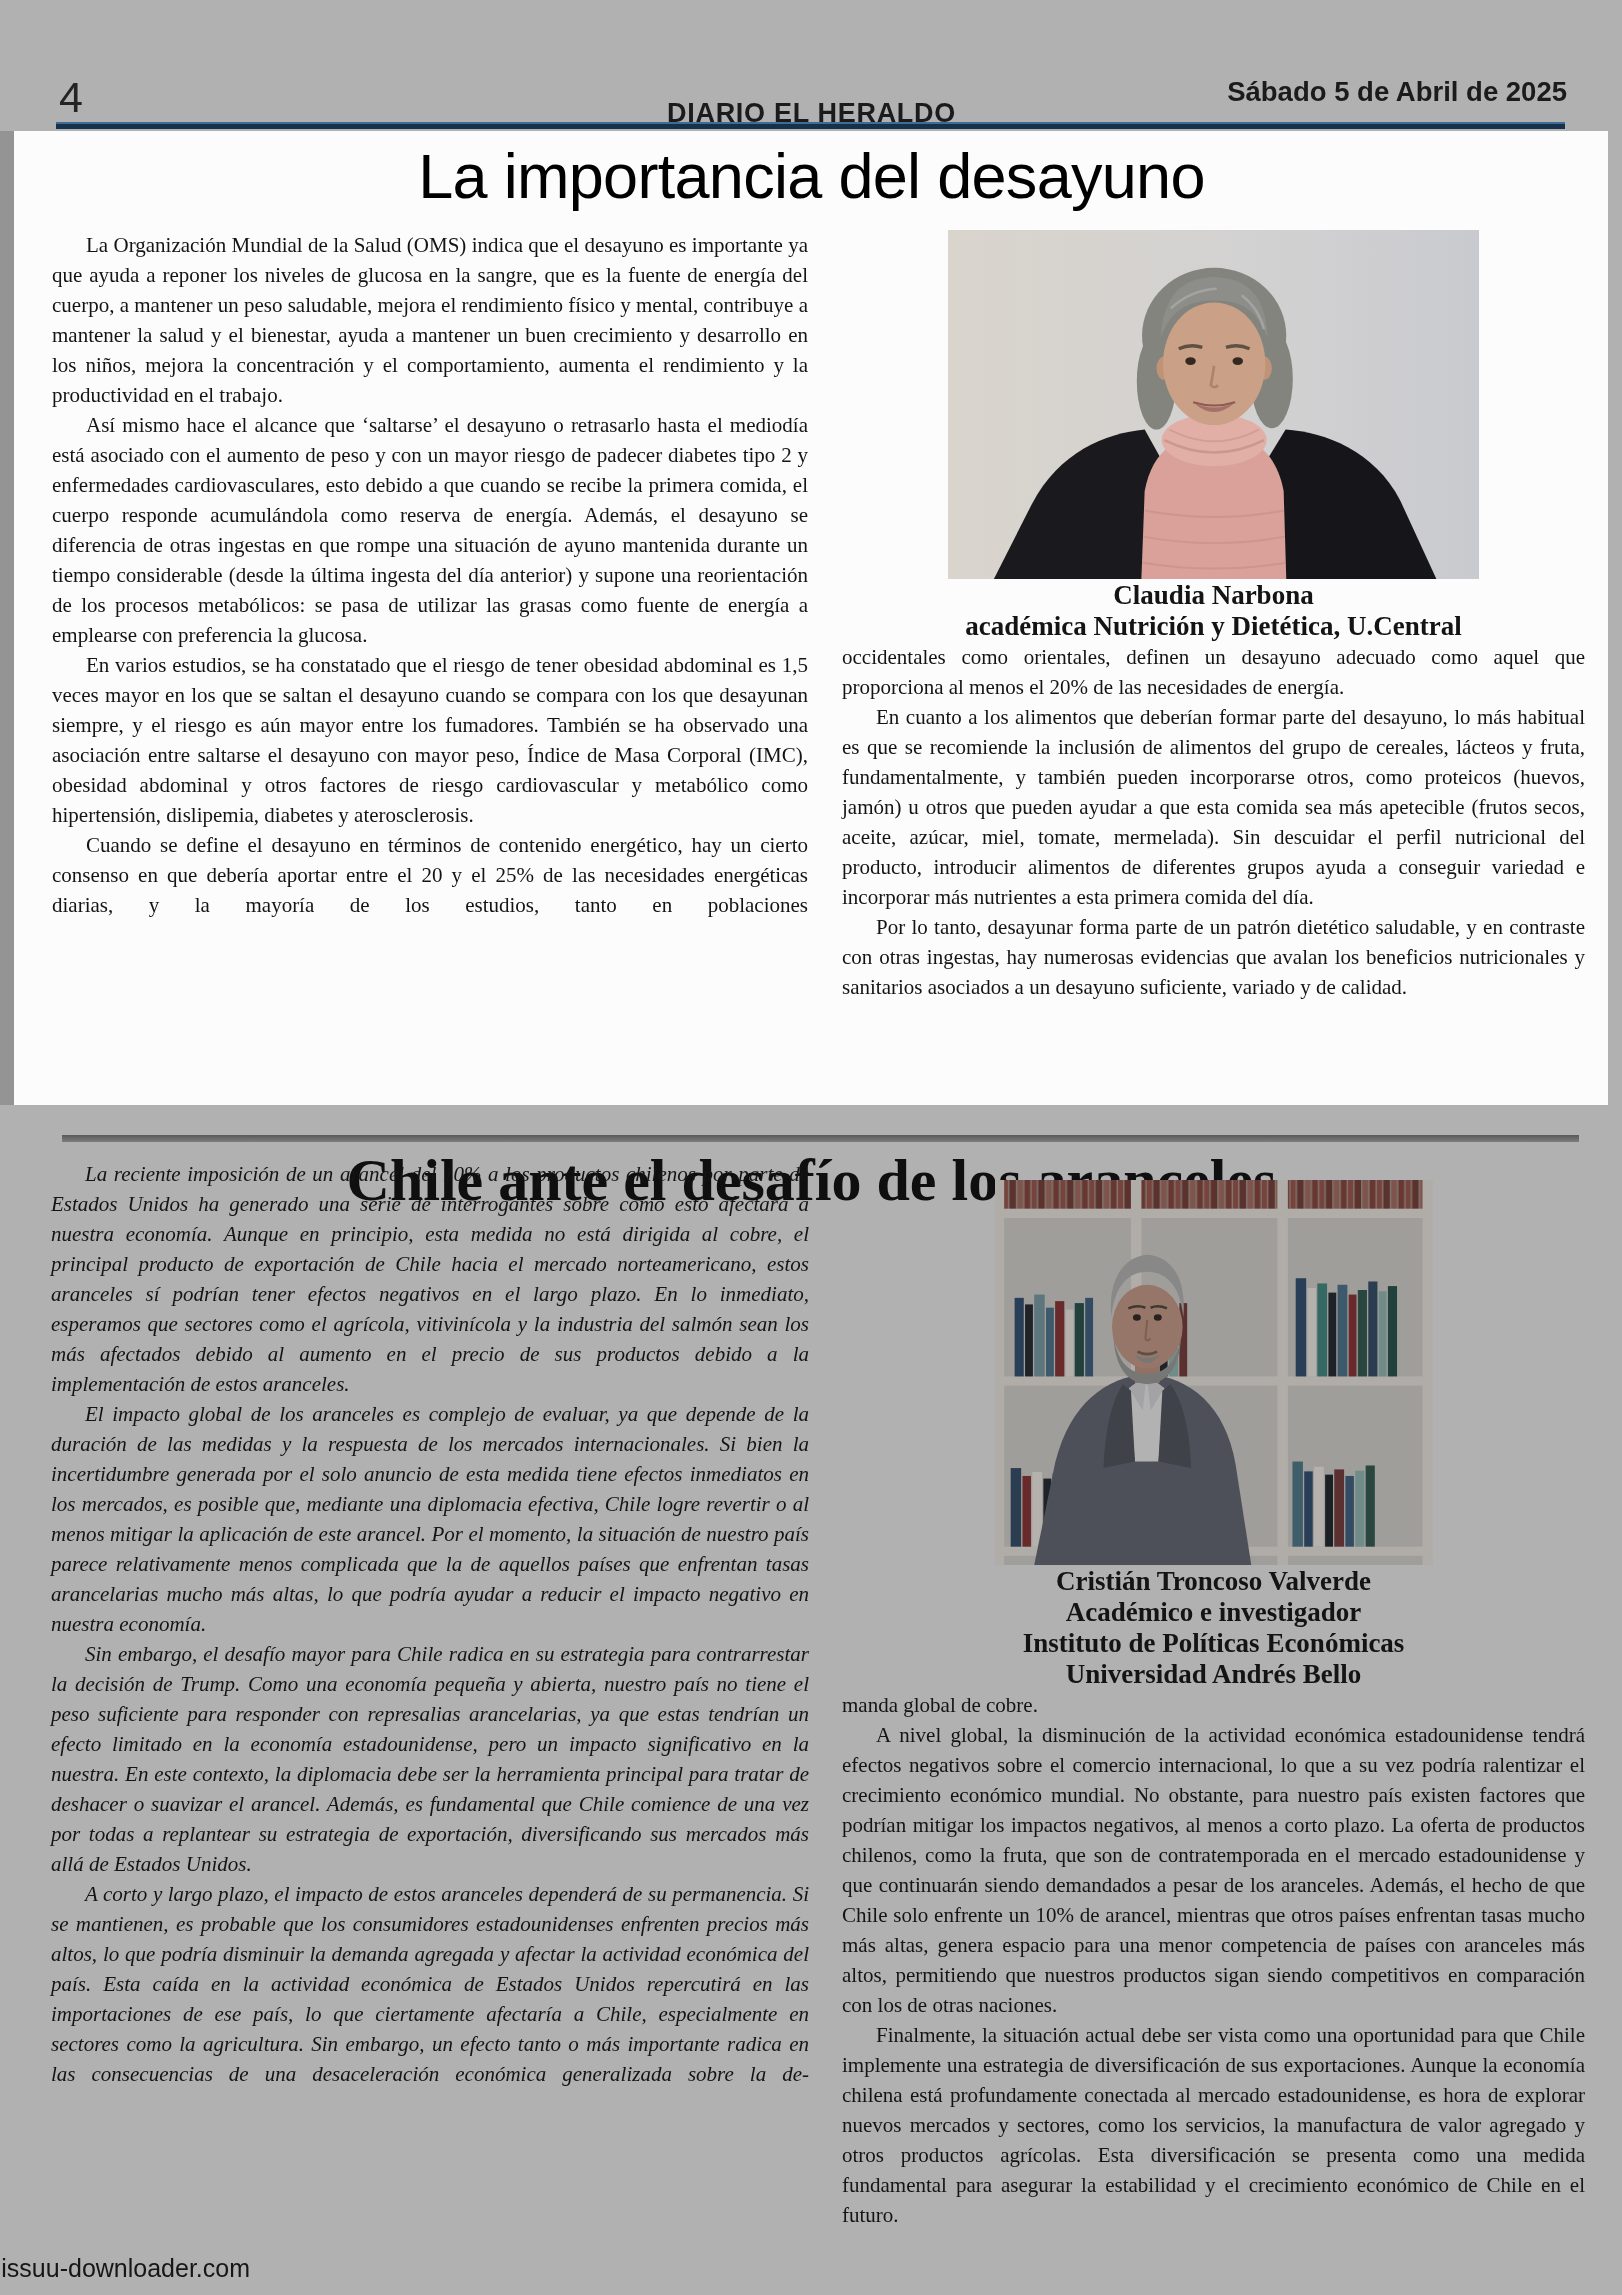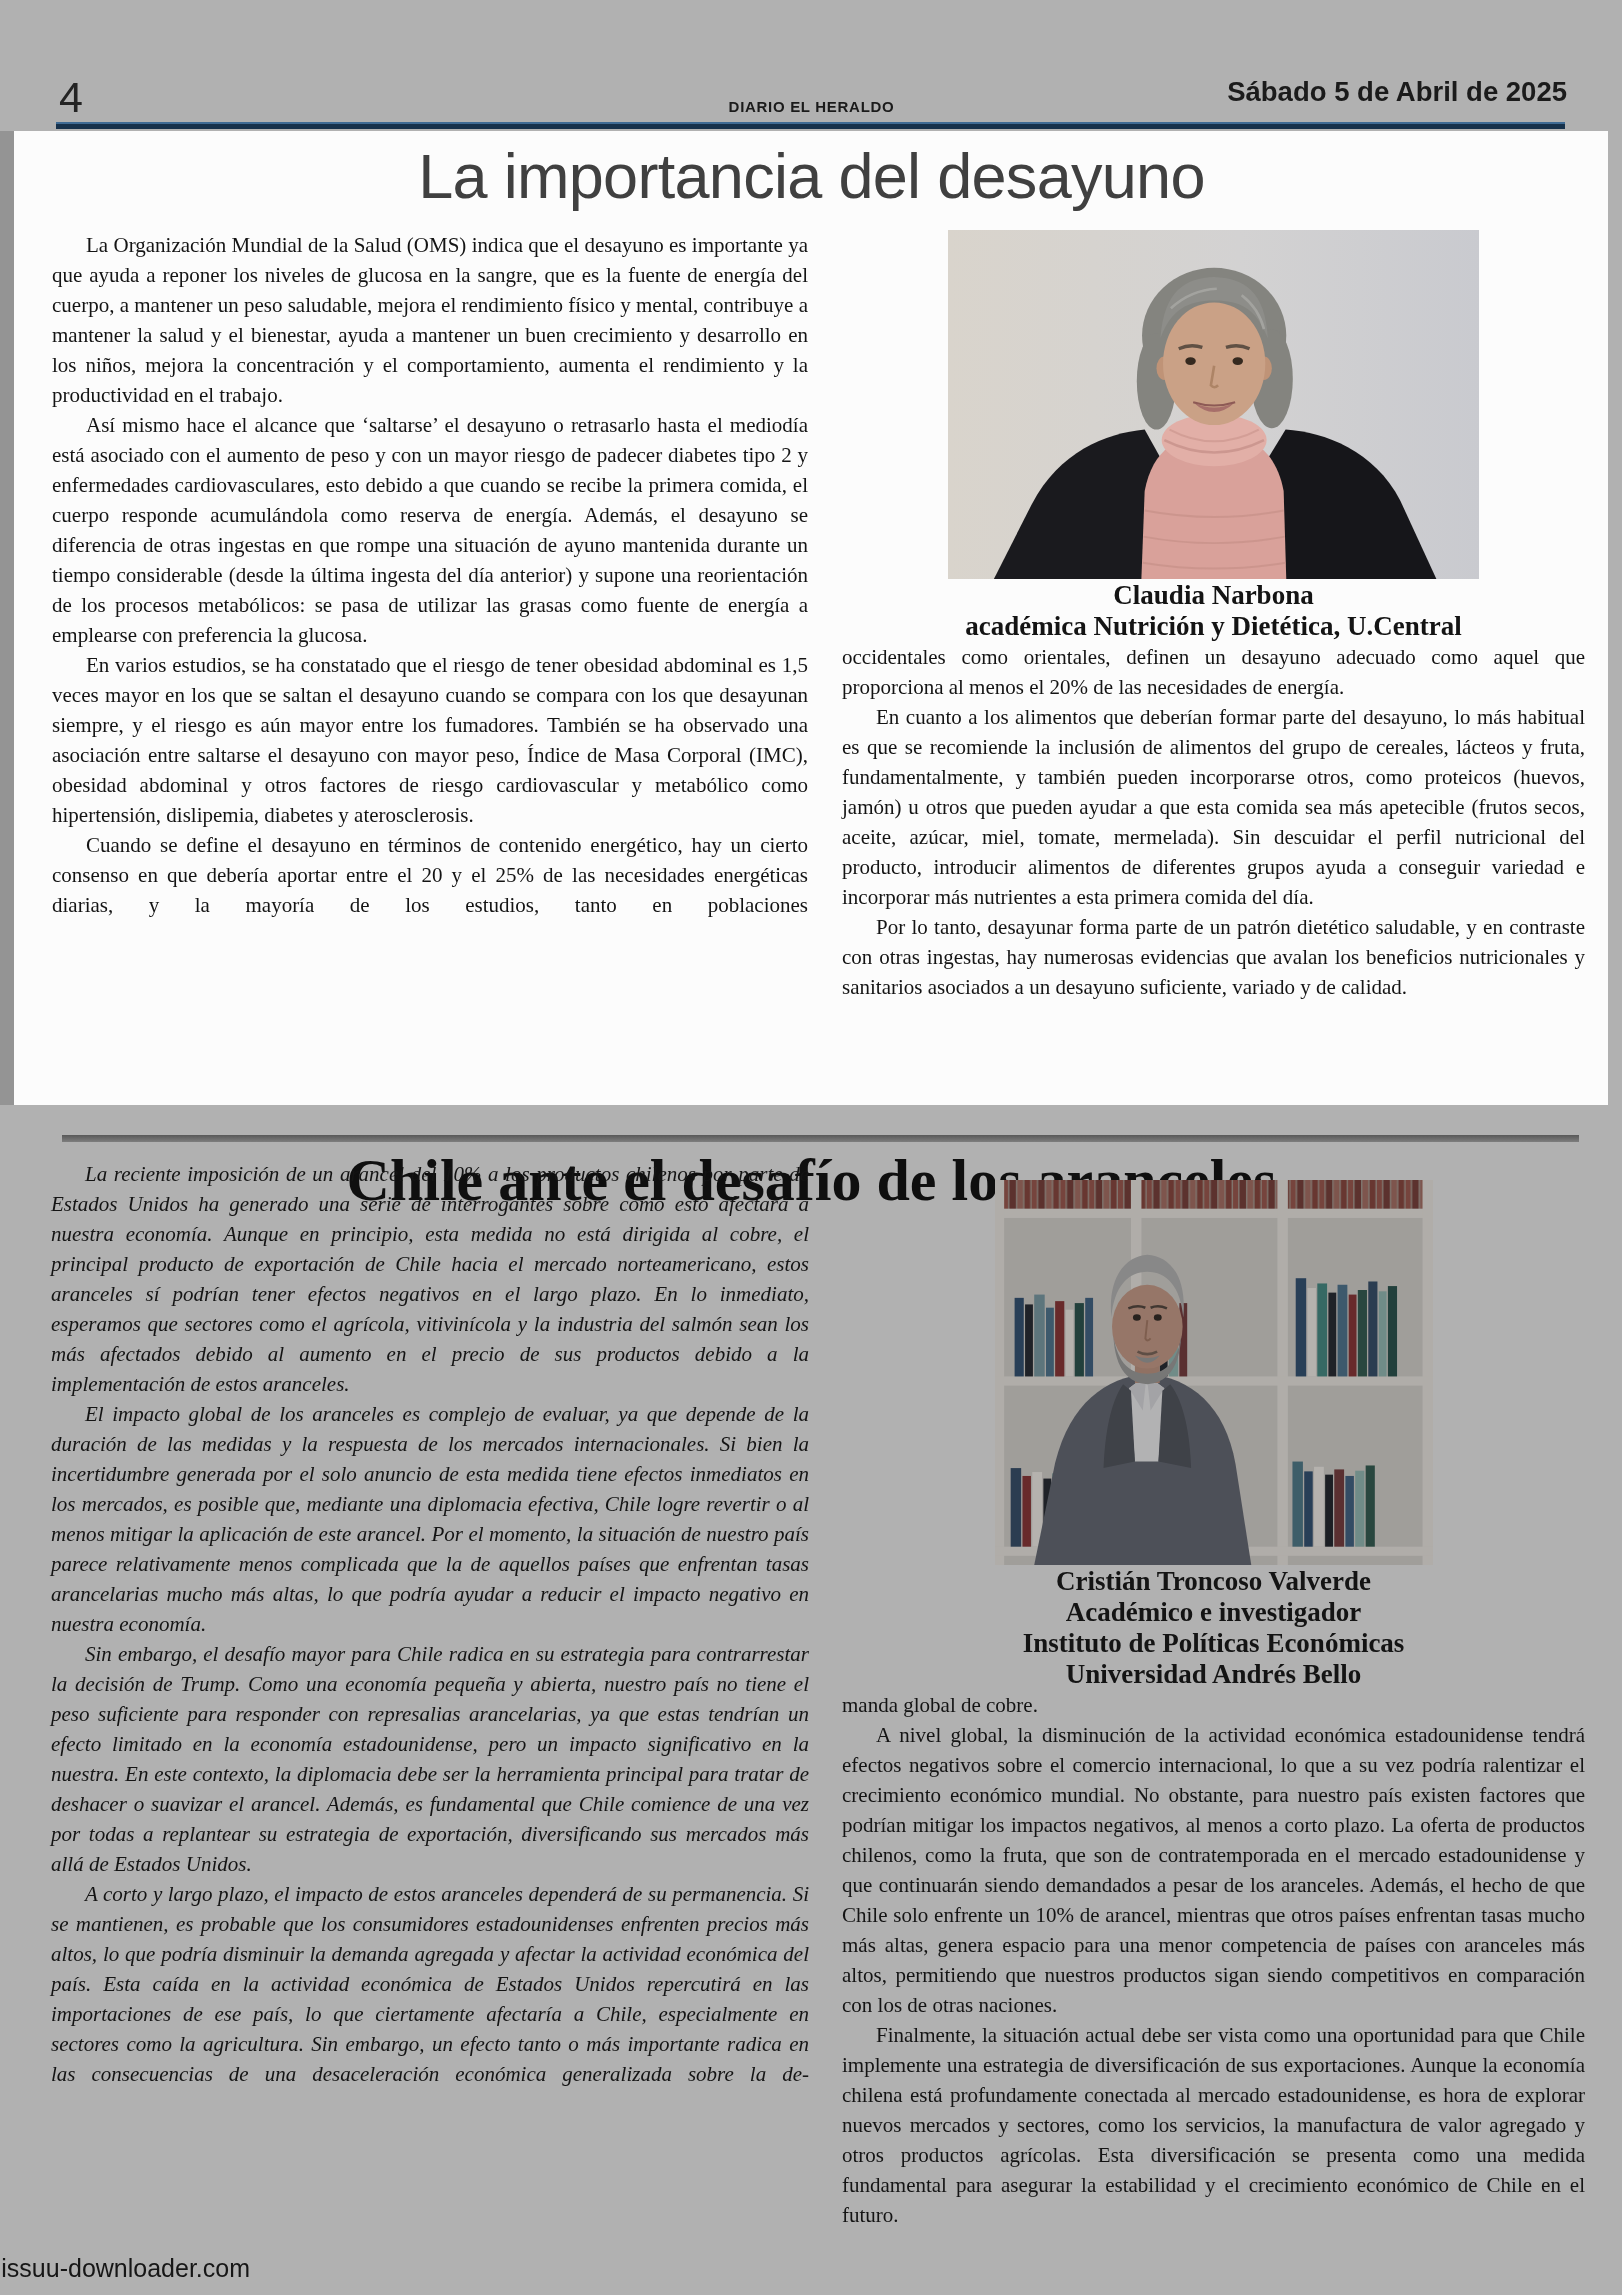--- a/index.html
+++ b/index.html
@@ -3,34 +3,34 @@
 <meta charset="utf-8">
 <style>
   html,body{margin:0;padding:0;background:#b1b1b1;}
   .page{position:relative;width:1623px;height:2295px;background:#b1b1b1;overflow:hidden;
         font-family:"Liberation Serif", serif;color:#141414;}
 
   
   .h-pagenum{position:absolute;left:59px;top:73px;font-family:"Liberation Sans",sans-serif;
              font-size:43px;font-weight:400;color:#242424;}
   .h-masthead{position:absolute;left:0;right:0;top:98px;text-align:center;
-              font-family:"Liberation Sans",sans-serif;font-weight:bold;font-size:15px;
+              font-family:"Liberation Sans",sans-serif;font-weight:bold;font-size:27px;
               letter-spacing:0.7px;color:#1b1b1b;}
   .h-date{position:absolute;right:56px;top:76px;font-family:"Liberation Sans",sans-serif;
           font-weight:bold;font-size:27.5px;color:#1b1b1b;}
   .h-rule{position:absolute;left:56px;top:122px;width:1509px;height:6.5px;
           background:linear-gradient(#3f6b94 0 35%,#16314b 35% 100%);}
 
   
   .paper{position:absolute;left:14.4px;top:131px;width:1594px;height:974px;background:#fcfcfc;}
   .paper-edge{position:absolute;left:0;top:131px;width:14.4px;height:974px;background:#949494;}
 
   .a1-title{position:absolute;left:0;right:0;top:140px;text-align:center;
             font-family:"Liberation Sans",sans-serif;font-weight:400;font-size:63px;
-            letter-spacing:-0.7px;color:#404040;}
+            letter-spacing:-0.7px;color:#000000;}
 
   .col{position:absolute;}
   .a1-left{left:52px;top:230px;width:756px;}
   .a1-right{left:842px;top:230px;width:743px;}
   .a2-left{left:51px;top:1159px;width:758px;font-style:italic;}
   .a2-right{left:842px;top:1180px;width:743px;}
 
   .body-text p{margin:0;font-size:21px;line-height:30px;text-align:justify;text-indent:34px;}
   .body-text p.no-indent{text-indent:0;}
   .body-text p.cont{text-align-last:justify;}

